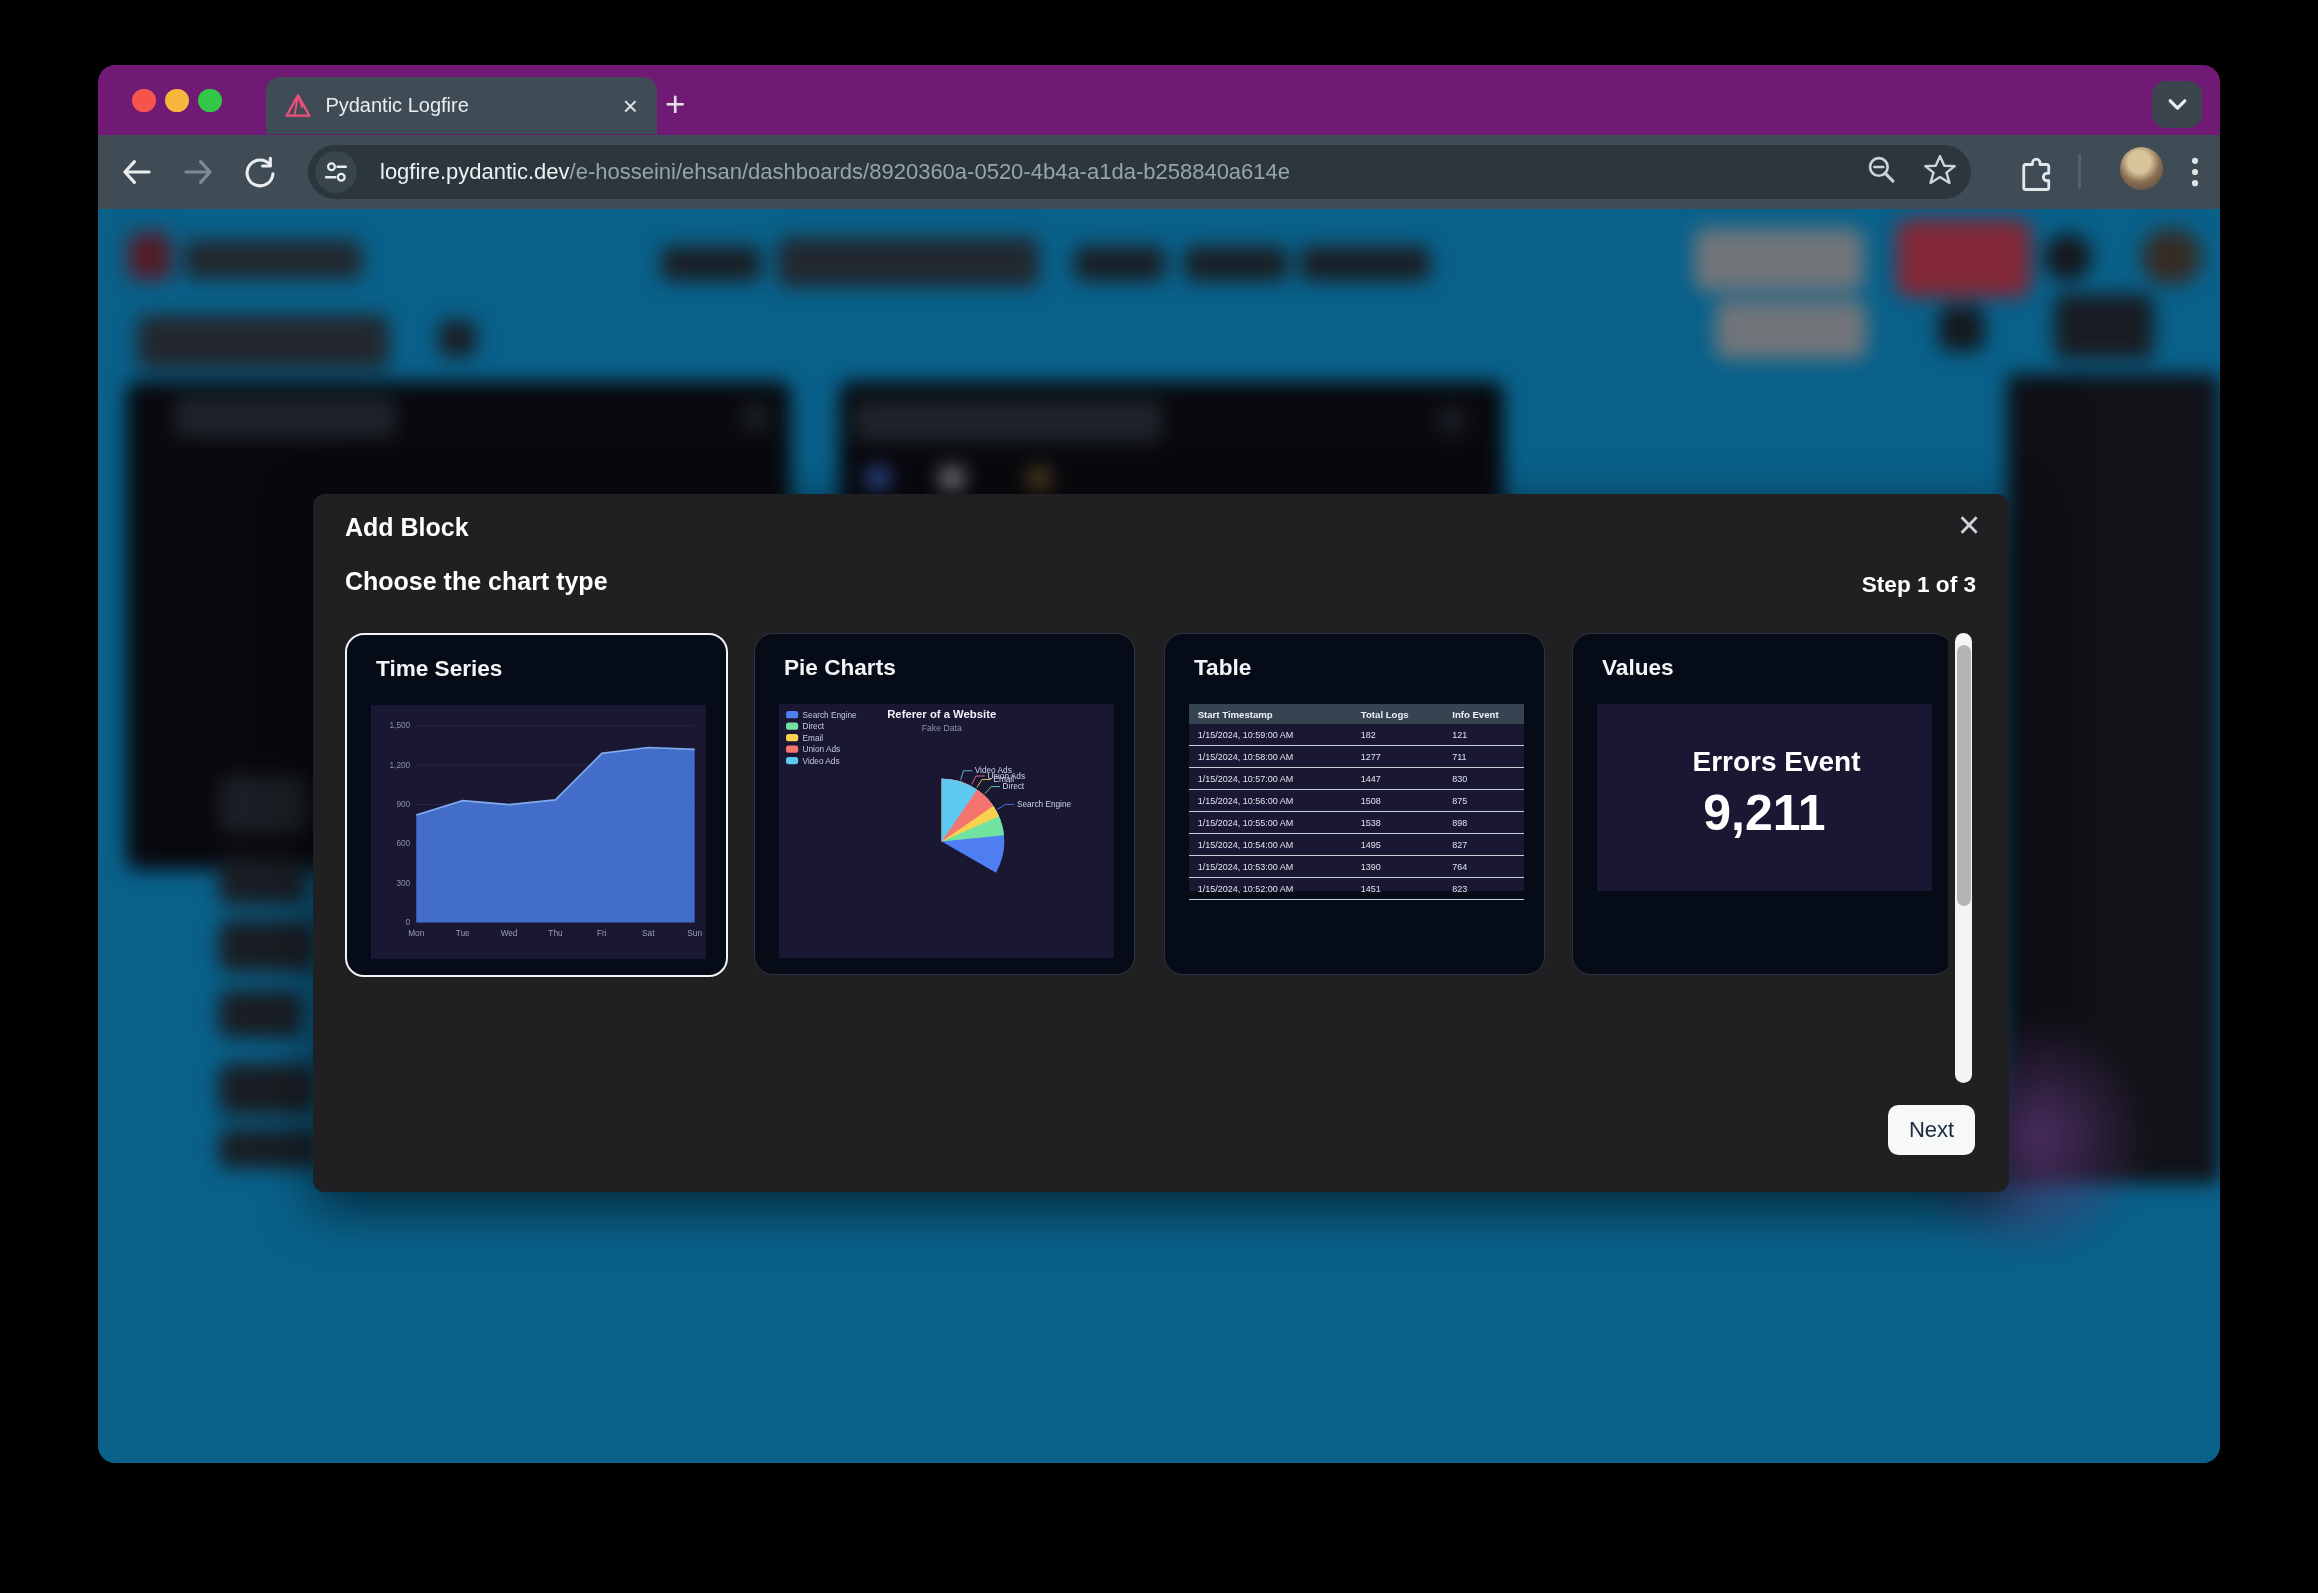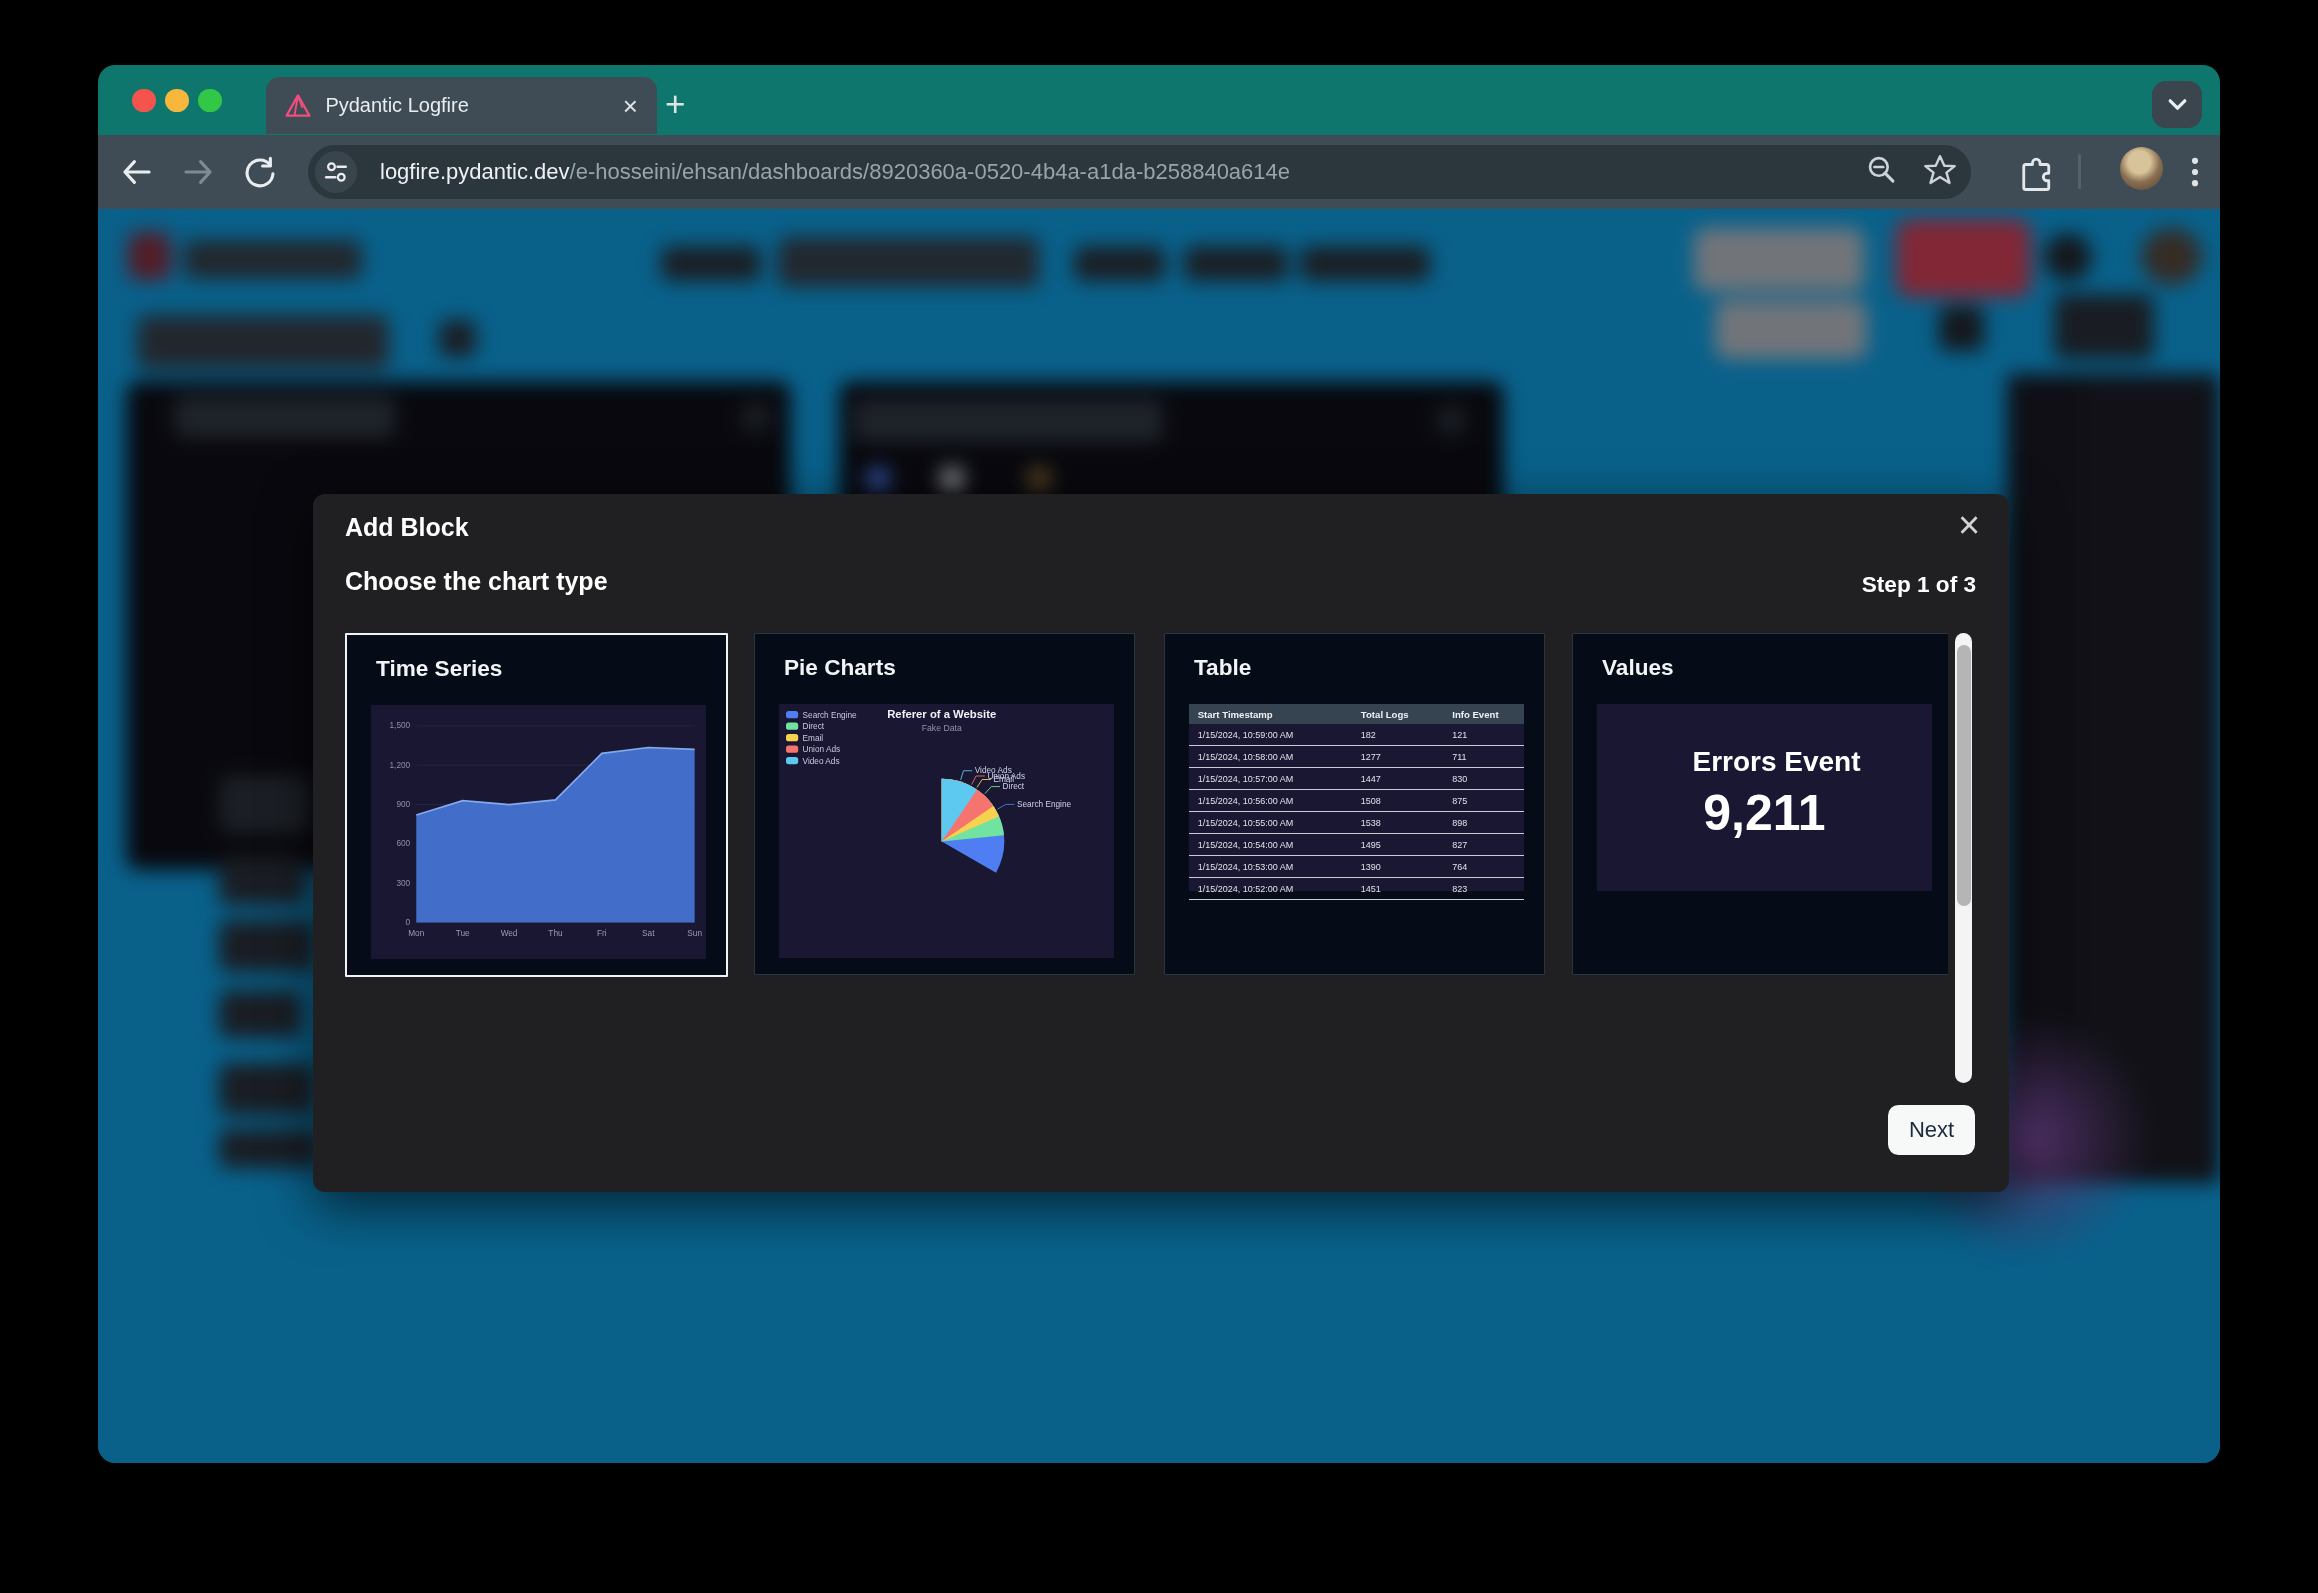--- a/index.html
+++ b/index.html
@@ -1,21 +1,21 @@
 <!DOCTYPE html>
 <html style="font-size:14px"><head>
 <meta charset="utf-8">
 <style>
   html,body{margin:0;padding:0;background:#000;}
   body{width:2319px;height:1593px;position:relative;font-family:"Liberation Sans",sans-serif;
        -webkit-font-smoothing:antialiased;}
   
   .window{position:absolute;left:98px;top:65px;width:2122px;height:1398px;border-radius:17.4px;
           overflow:hidden;background:#141417;}
-  .titlebar{position:absolute;left:0;top:0;right:0;height:70px;background:#0f766e;}
+  .titlebar{position:absolute;left:0;top:0;right:0;height:70px;background:#701a75;}
   .tlight{position:absolute;top:23.5px;width:23.5px;height:23.5px;border-radius:50%;}
   .tab{position:absolute;left:168px;top:12px;width:391px;height:57px;background:#3f4c55;
        border-radius:14px 14px 0 0;display:flex;align-items:center;}
   .tab-title{color:#e9edf0;font-size:20px;margin-left:12px;flex:1;white-space:nowrap;}
   .tab-close{color:#dfe3e6;font-size:26px;margin-right:19px;line-height:1;}
   .newtab{position:absolute;left:567px;top:19px;color:#dfe3e6;font-size:35px;font-weight:300;}
   .winchevron{position:absolute;left:2054px;top:15.7px;width:50px;height:47px;border-radius:14px;
               background:#3a454d;display:flex;align-items:center;justify-content:center;}
   .toolbar{position:absolute;left:0;top:70px;right:0;height:74px;background:#3f4c55;}
   .navicon{position:absolute;top:12px;width:49px;height:49px;display:flex;align-items:center;justify-content:center;}
@@ -38,21 +38,21 @@
   
   .modal{position:absolute;left:215px;top:285px;width:1696px;height:698px;background:#202022;
          border-radius:12px;box-shadow:0 15.7px 52px rgba(0,0,0,.6);}
   .modal-title{position:absolute;left:32px;top:19px;font-size:25px;font-weight:600;color:#fff;}
   .modal-close{position:absolute;left:1635px;top:12px;width:42px;height:42px;color:#cfd2d6;
                font-size:38px;line-height:38px;text-align:center;font-weight:300;}
   .modal-subtitle{position:absolute;left:32px;top:73px;font-size:25px;font-weight:700;color:#fff;}
   .modal-step{position:absolute;right:33px;top:78px;font-size:22.6px;font-weight:600;color:#fff;}
   .cards-clip{position:absolute;left:0px;top:139px;width:1635px;height:450px;overflow:hidden;}
   .card{position:absolute;width:379px;height:340px;background:#050b17;border:1.7px solid #2d3440;
-        border-radius:1px;}
+        border-radius:19px;}
   .card.selected{border:2.6px solid #f1f3f5;}
   .card-title{position:absolute;left:29px;top:21px;font-size:22.6px;font-weight:600;color:#f2f4f6;}
   .chart-panel{position:absolute;left:24px;top:70px;width:335px;height:254px;background:#1a1733;}
   .chart-panel.short{height:187px;}
   .metric-title{position:absolute;left:0;right:0;top:42px;text-align:center;color:#fff;
                 font-size:28px;font-weight:700;padding-left:24px;}
   .metric-value{position:absolute;left:0;right:0;top:80px;text-align:center;color:#fff;
                 font-size:50px;font-weight:700;}
   .scrollbar{position:absolute;left:1642px;top:139px;width:17.4px;height:450px;background:#f4f4f4;
              border-radius:8.7px;}

